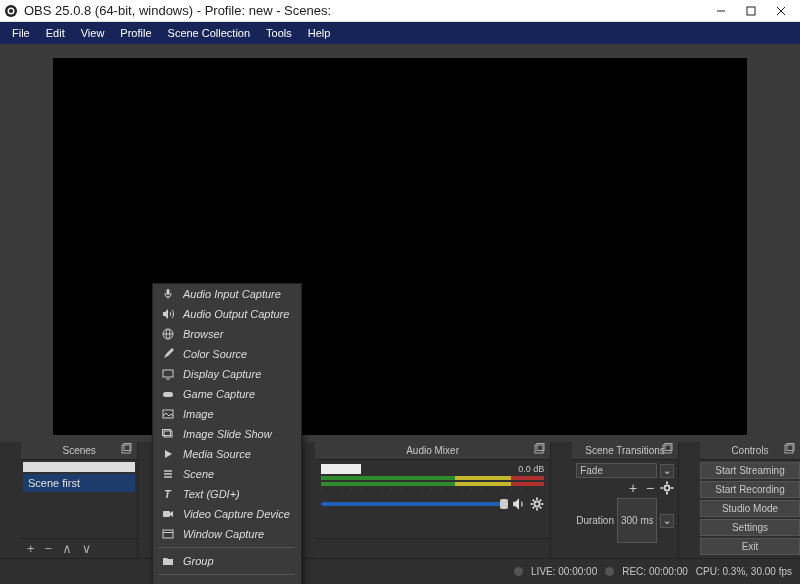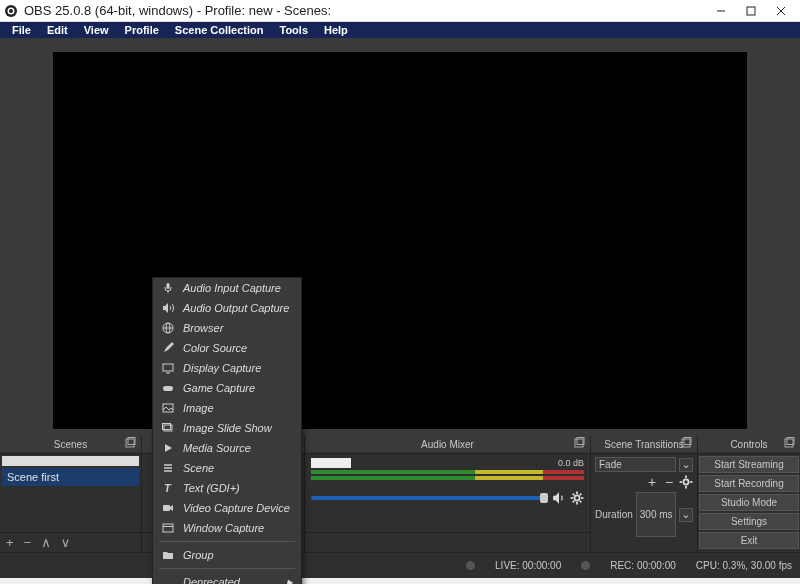--- a/index.html
+++ b/index.html
@@ -2,26 +2,26 @@
 <html><head>
 <meta charset="utf-8">
 <style>
 * { margin: 0; padding: 0; box-sizing: border-box; font-family: "Segoe UI", Arial, sans-serif; }
 body { width: 800px; height: 584px; background: #f0f0f0; overflow: hidden; font-size: 11px; }
 .titlebar { height: 22px; background: #fff; display: flex; align-items: center; padding: 0 4px; border-bottom: 1px solid #ddd; }
 .titlebar .app-icon { width: 14px; height: 14px; margin-right: 6px; }
 .titlebar .title { flex: 1; color: #222; font-size: 13px; }
 .titlebar .win-btns { display: flex; gap: 0; }
 .titlebar .win-btn { width: 30px; height: 20px; display: flex; align-items: center; justify-content: center; color: #222; }
-.menubar { height: 16px; background: #162458; display: flex; align-items: center; padding: 0 4px; font-weight: bold; }
+.menubar { height: 22px; background: #162458; display: flex; align-items: center; padding: 0 4px; }
 .menubar .menu-item { color: #fff; padding: 0 8px; font-size: 11px; height: 100%; display: flex; align-items: center; }
 .workspace { height: 398px; background: #3a3a3a; display: flex; justify-content: center; align-items: flex-start; padding-top: 14px; position: relative; }
 .preview { width: 694px; height: 377px; background: #000; }
 .panels { height: 116px; background: #2f2f2f; display: flex; position: relative; }
-.panel { border-right: 1px solid #222; display: flex; flex-direction: column; }
+.panel { border-right: 1px solid #222; display: flex; flex-direction: column; margin-left: 21px; }
 .panel-header { height: 18px; background: #3a3a3a; color: #c8c8c8; font-size: 10px; display: flex; align-items: center; justify-content: center; position: relative; border-bottom: 1px solid #222; }
 .panel-header .popout { position: absolute; right: 3px; top: 1px; width: 14px; height: 14px; }
 .panel-body { flex: 1; position: relative; }
 .panel-footer { height: 20px; background: #2f2f2f; display: flex; align-items: center; padding: 0 3px; gap: 4px; border-top: 1px solid #222; }
 .scenes-panel { width: 142px; }
 .sources-panel { width: 163px; }
 .mixer-panel { width: 286px; }
 .transitions-panel { width: 107px; }
 .controls-panel { width: 102px; border-right: none; }
 .scene-item { background: #1c3d6b; color: #e0e0e0; padding: 3px 5px; font-size: 11px; margin: 2px; }
@@ -37,21 +37,21 @@
 .slider-row { display: flex; align-items: center; gap: 4px; margin-top: 4px; }
 .slider-track { flex: 1; height: 4px; background: #1e5fb8; position: relative; border-radius: 2px; }
 .slider-thumb { position: absolute; right: 0; top: -3px; width: 8px; height: 10px; background: #ccc; border-radius: 2px; }
 .mixer-icn { width: 14px; height: 14px; display: flex; align-items: center; justify-content: center; color: #ddd; }
 .trans-body { padding: 3px 4px; color: #c8c8c8; font-size: 10px; }
 .trans-row { display: flex; align-items: center; gap: 3px; margin-bottom: 3px; }
 .trans-select { flex: 1; background: #3a3a3a; border: 1px solid #555; color: #c8c8c8; padding: 1px 3px; font-size: 10px; }
 .trans-btn { width: 14px; height: 14px; background: #3a3a3a; border: 1px solid #555; color: #c8c8c8; display: flex; align-items: center; justify-content: center; font-size: 11px; }
 .trans-input { width: 40px; background: #3a3a3a; border: 1px solid #555; color: #c8c8c8; padding: 16px 3px; font-size: 10px; }
 .ctrl-btn { display: block; width: 100px; margin: 2px auto; background: #444; border: 1px solid #555; color: #c8c8c8; font-size: 10px; padding: 2px 0; text-align: center; }
-.statusbar { height: 26px; background: #2f2f2f; color: #c8c8c8; display: flex; align-items: center; justify-content: flex-end; padding: 0 8px; font-size: 10px; gap: 20px; border-top: 1px solid #222; }
+.statusbar { height: 26px; background: #2f2f2f; color: #c8c8c8; display: flex; align-items: center; justify-content: flex-end; padding: 0 8px; font-size: 10px; gap: 8px; border-top: 1px solid #222; }
 .status-dot { width: 9px; height: 9px; border-radius: 50%; background: #555; display: inline-block; }
 .context-menu { position: absolute; background: #3a3a3a; border: 1px solid #222; width: 150px; box-shadow: 2px 2px 6px rgba(0,0,0,0.5); z-index: 1000; }
 .ctx-item { display: flex; align-items: center; gap: 8px; padding: 3px 8px; color: #ddd; font-size: 11px; font-style: italic; }
 .ctx-icon { width: 14px; height: 14px; display: flex; align-items: center; justify-content: center; }
 .ctx-sep { height: 1px; background: #555; margin: 3px 6px; }
 .ctx-sub::after { content: "▶"; margin-left: auto; font-size: 8px; }
 svg { display: block; }
 </style>
 </head>
 <body>

